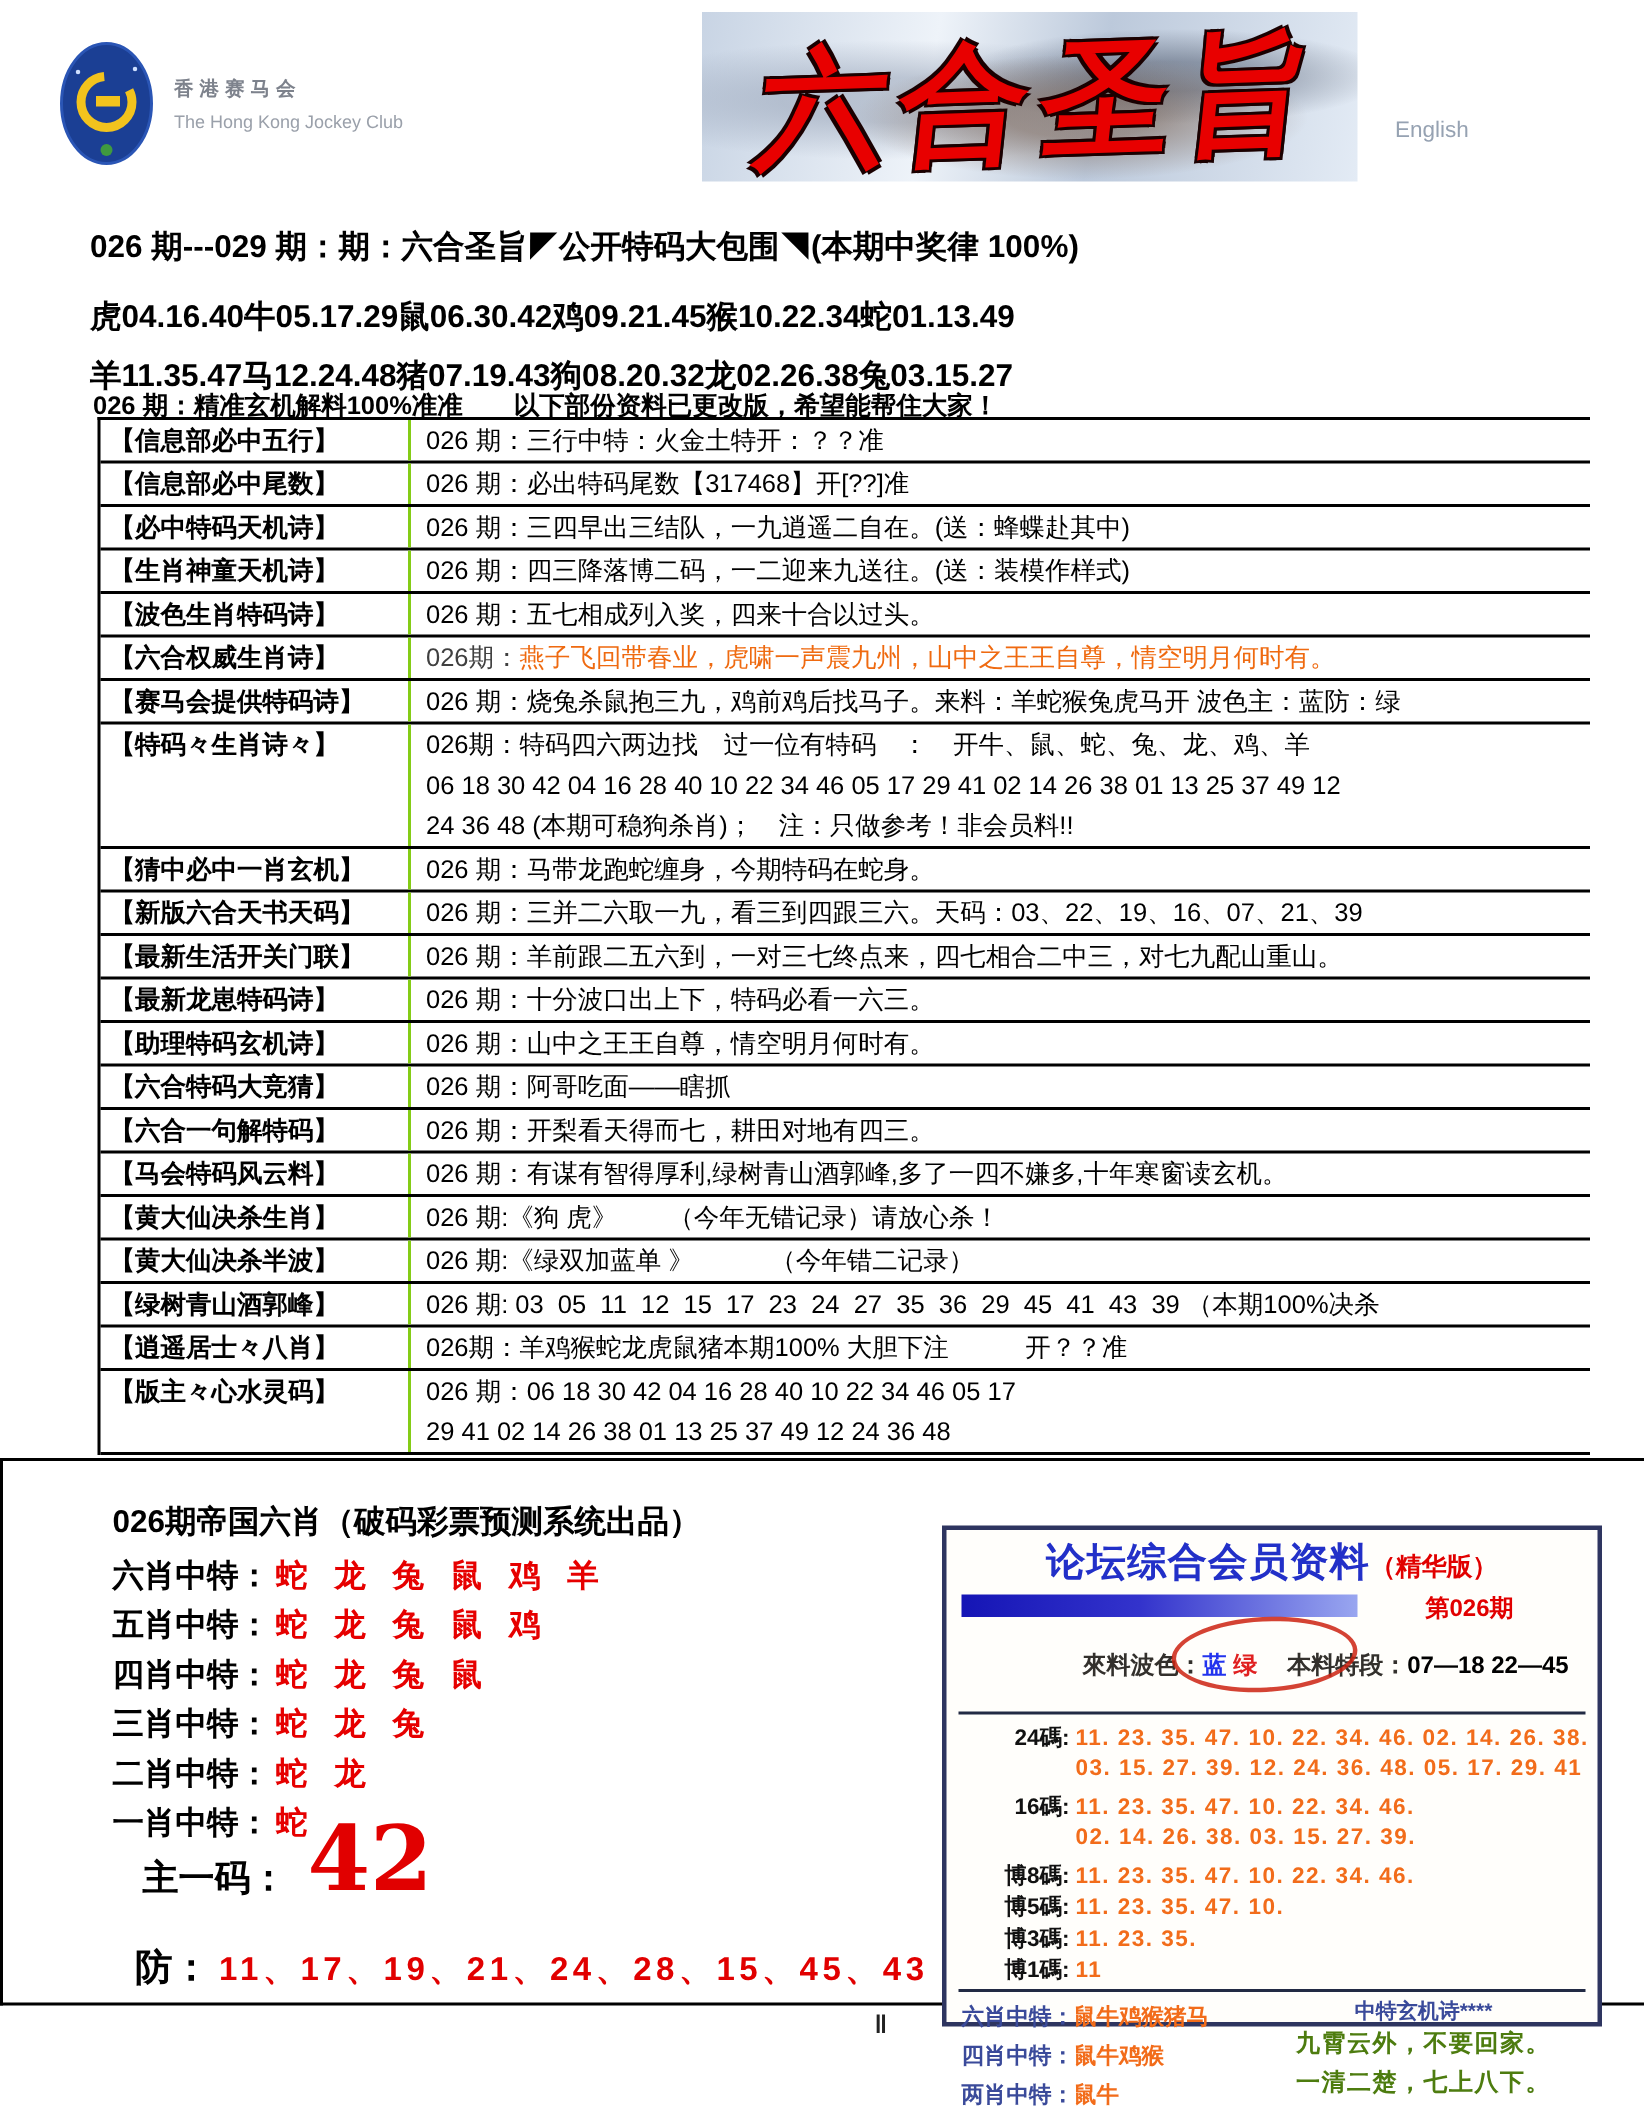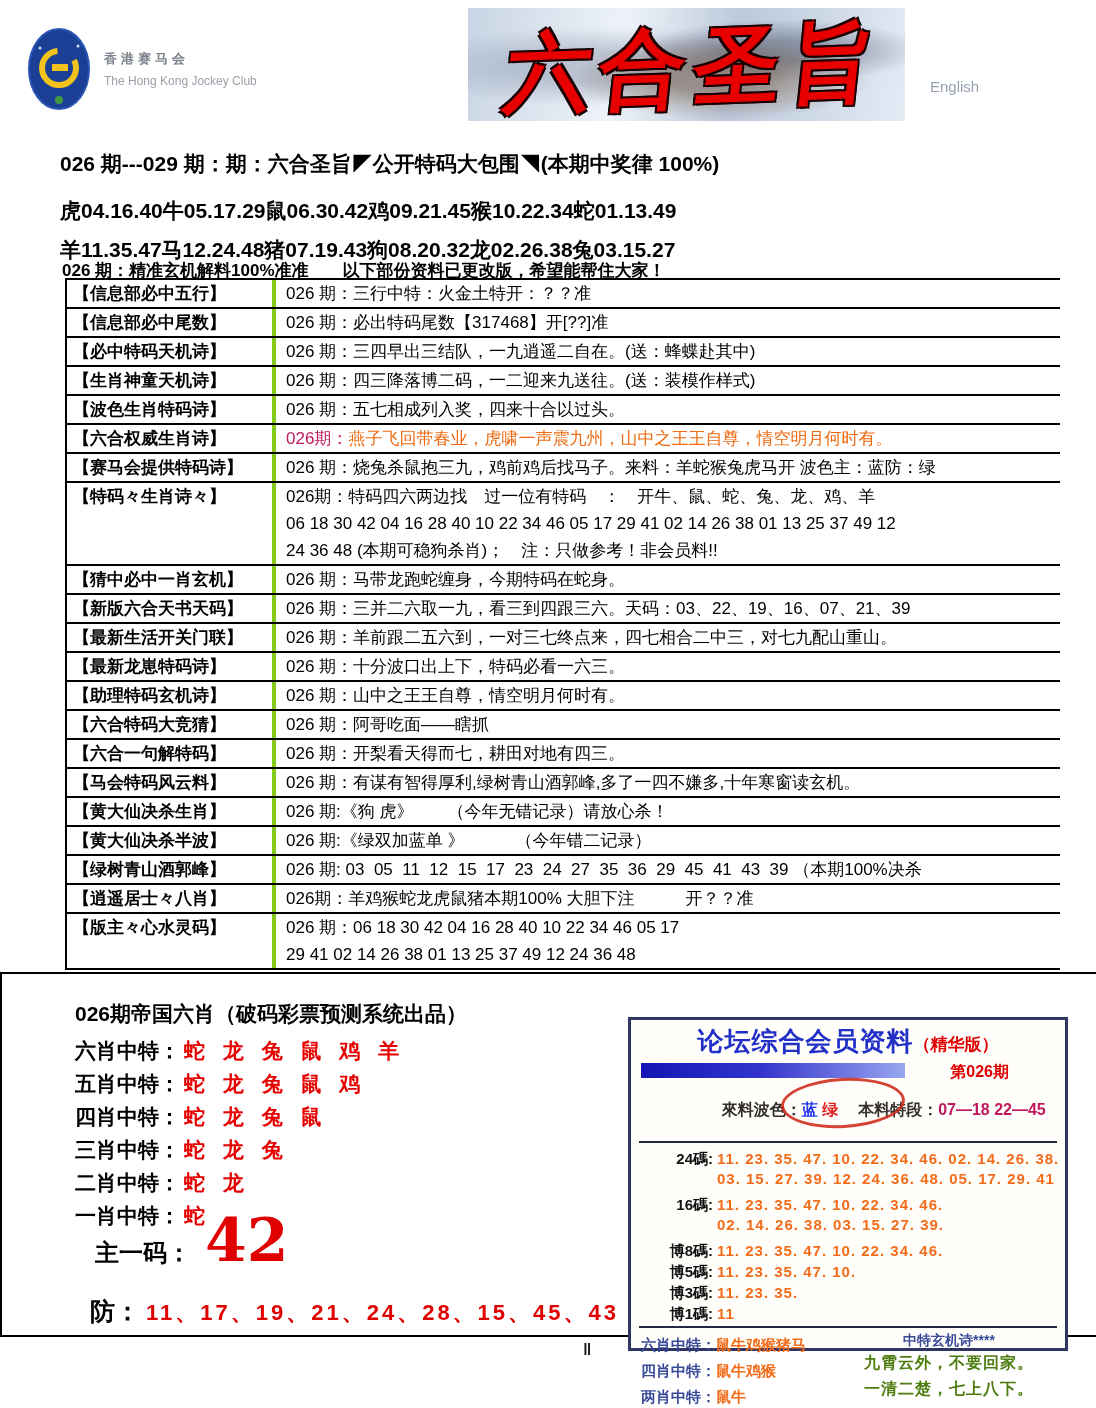--- a/index.html
+++ b/index.html
@@ -1,21 +1,21 @@
 <!DOCTYPE html>
 <html><head>
 <meta charset="utf-8">
 <style>
   html,body{margin:0;padding:0;background:#fff;}
   .page{position:relative;width:1096px;height:1408px;background:#fff;overflow:hidden;
         font-family:"Liberation Sans",sans-serif;color:#000;}
   .abs{position:absolute;}
 
   
-  .logo{left:28px;top:28px;display:flex;align-items:flex-start;}
+  .logo{left:40px;top:28px;display:flex;align-items:flex-start;}
   .logo-text{margin-left:14px;margin-top:22px;color:#8a8f98;}
   .logo-cn{font-size:13px;letter-spacing:4px;color:#7d828c;font-weight:bold;}
   .logo-en{font-size:12px;margin-top:6px;color:#9aa0aa;}
   .banner{left:468px;top:8px;width:437px;height:113px;overflow:hidden;
       background:
         radial-gradient(ellipse at 58% 62%, rgba(118,88,66,.50) 0 14%, transparent 42%),
         radial-gradient(ellipse at 72% 38%, rgba(58,68,88,.45) 0 10%, transparent 32%),
         radial-gradient(ellipse at 30% 52%, rgba(150,162,182,.55) 0 18%, transparent 48%),
         linear-gradient(100deg,#c8d4e4,#eef3f9 35%,#bcc9db 60%,#e3ebf5);}
   .banner-title{position:absolute;left:38px;top:2px;font-family:"DejaVu Serif",serif;
@@ -25,26 +25,26 @@
   .english{left:930px;top:78px;color:#96a2b2;font-size:15px;text-decoration:none;cursor:pointer;}
 
   .main-title{left:60px;top:150px;font-size:21px;font-weight:bold;white-space:pre;}
   .zline{left:60px;font-size:21px;font-weight:bold;white-space:pre;}
   .z1{top:197px;}  .z2{top:236px;}
   .note{left:62px;top:259px;font-size:17px;font-weight:bold;white-space:pre;}
 
   
   .ltable{left:65px;top:278px;width:993px;border-top:2px solid #000;border-left:2px solid #000;}
   .trow{display:flex;border-bottom:2px solid #000;}
-  .tlabel{flex:none;width:199px;border-right:4px solid #84cc16;padding-left:6px;
+  .tlabel{flex:none;width:199px;border-right:2px solid #84cc16;padding-left:6px;
           font-size:17px;font-weight:bold;line-height:27px;white-space:nowrap;}
   .tcontent{flex:1;padding-left:10px;}
   .tline{font-size:17px;font-weight:normal;line-height:27px;white-space:pre;}
   .trow.highlight .tline{color:#ef6a10;}
-  .hl-prefix{color:#be185d;}
+  .hl-prefix{color:#404040;}
 
   
   .bottom-box{left:0;top:972px;width:1096px;height:365px;box-sizing:border-box;
       border-top:2px solid #000;border-left:2px solid #000;border-bottom:2px solid #000;}
 
   
   .emp-title{left:75px;top:1000px;font-size:21px;font-weight:bold;}
   .emp-lines{left:75px;top:1034px;}
   .emp-line{line-height:33px;font-size:21px;font-weight:bold;white-space:pre;}
   .emp-label{color:#000;}
@@ -65,21 +65,21 @@
   .mb-suffix{color:#e10000;font-size:17px;font-weight:bold;}
   .mb-bar-row{position:relative;height:18px;margin-top:3px;}
   .mb-bar{position:absolute;left:2px;top:1px;width:264px;height:15px;
       background:linear-gradient(90deg,#1515b5 0%,#3333cc 45%,#99a6f0 100%);}
   .mb-issue{position:absolute;right:48px;top:0;color:#e10000;font-size:16px;font-weight:bold;}
   .mb-color-row{margin:2px 0 2px 56px;font-size:16px;font-weight:bold;white-space:pre;}
   .mb-dark{color:#33302c;}
   .mb-blue{color:#2233ee;}
   .mb-red{color:#e02020;}
   .mb-gap{display:inline-block;width:20px;}
-  .mb-orange{color:#be185d;}
+  .mb-orange{color:#000000;}
   .mb-rule{border-top:2px solid #222a44;margin:2px 0;}
   .mb-codes{padding:2px 0 0 2px;}
   .mb-group{display:flex;margin:1px 0;}
   .mb-group.big{margin:2px 0 6px;}
   .mb-glabel{flex:none;width:72px;text-align:right;font-size:15px;font-weight:bold;
              color:#111;line-height:20px;padding-right:4px;}
   .mb-glines{color:#f26c1a;font-size:15px;font-weight:bold;line-height:20px;
              letter-spacing:1px;white-space:pre;}
   .mb-bottom{display:flex;margin-top:4px;}
   .mb-zcol{flex:1;padding-left:2px;}

